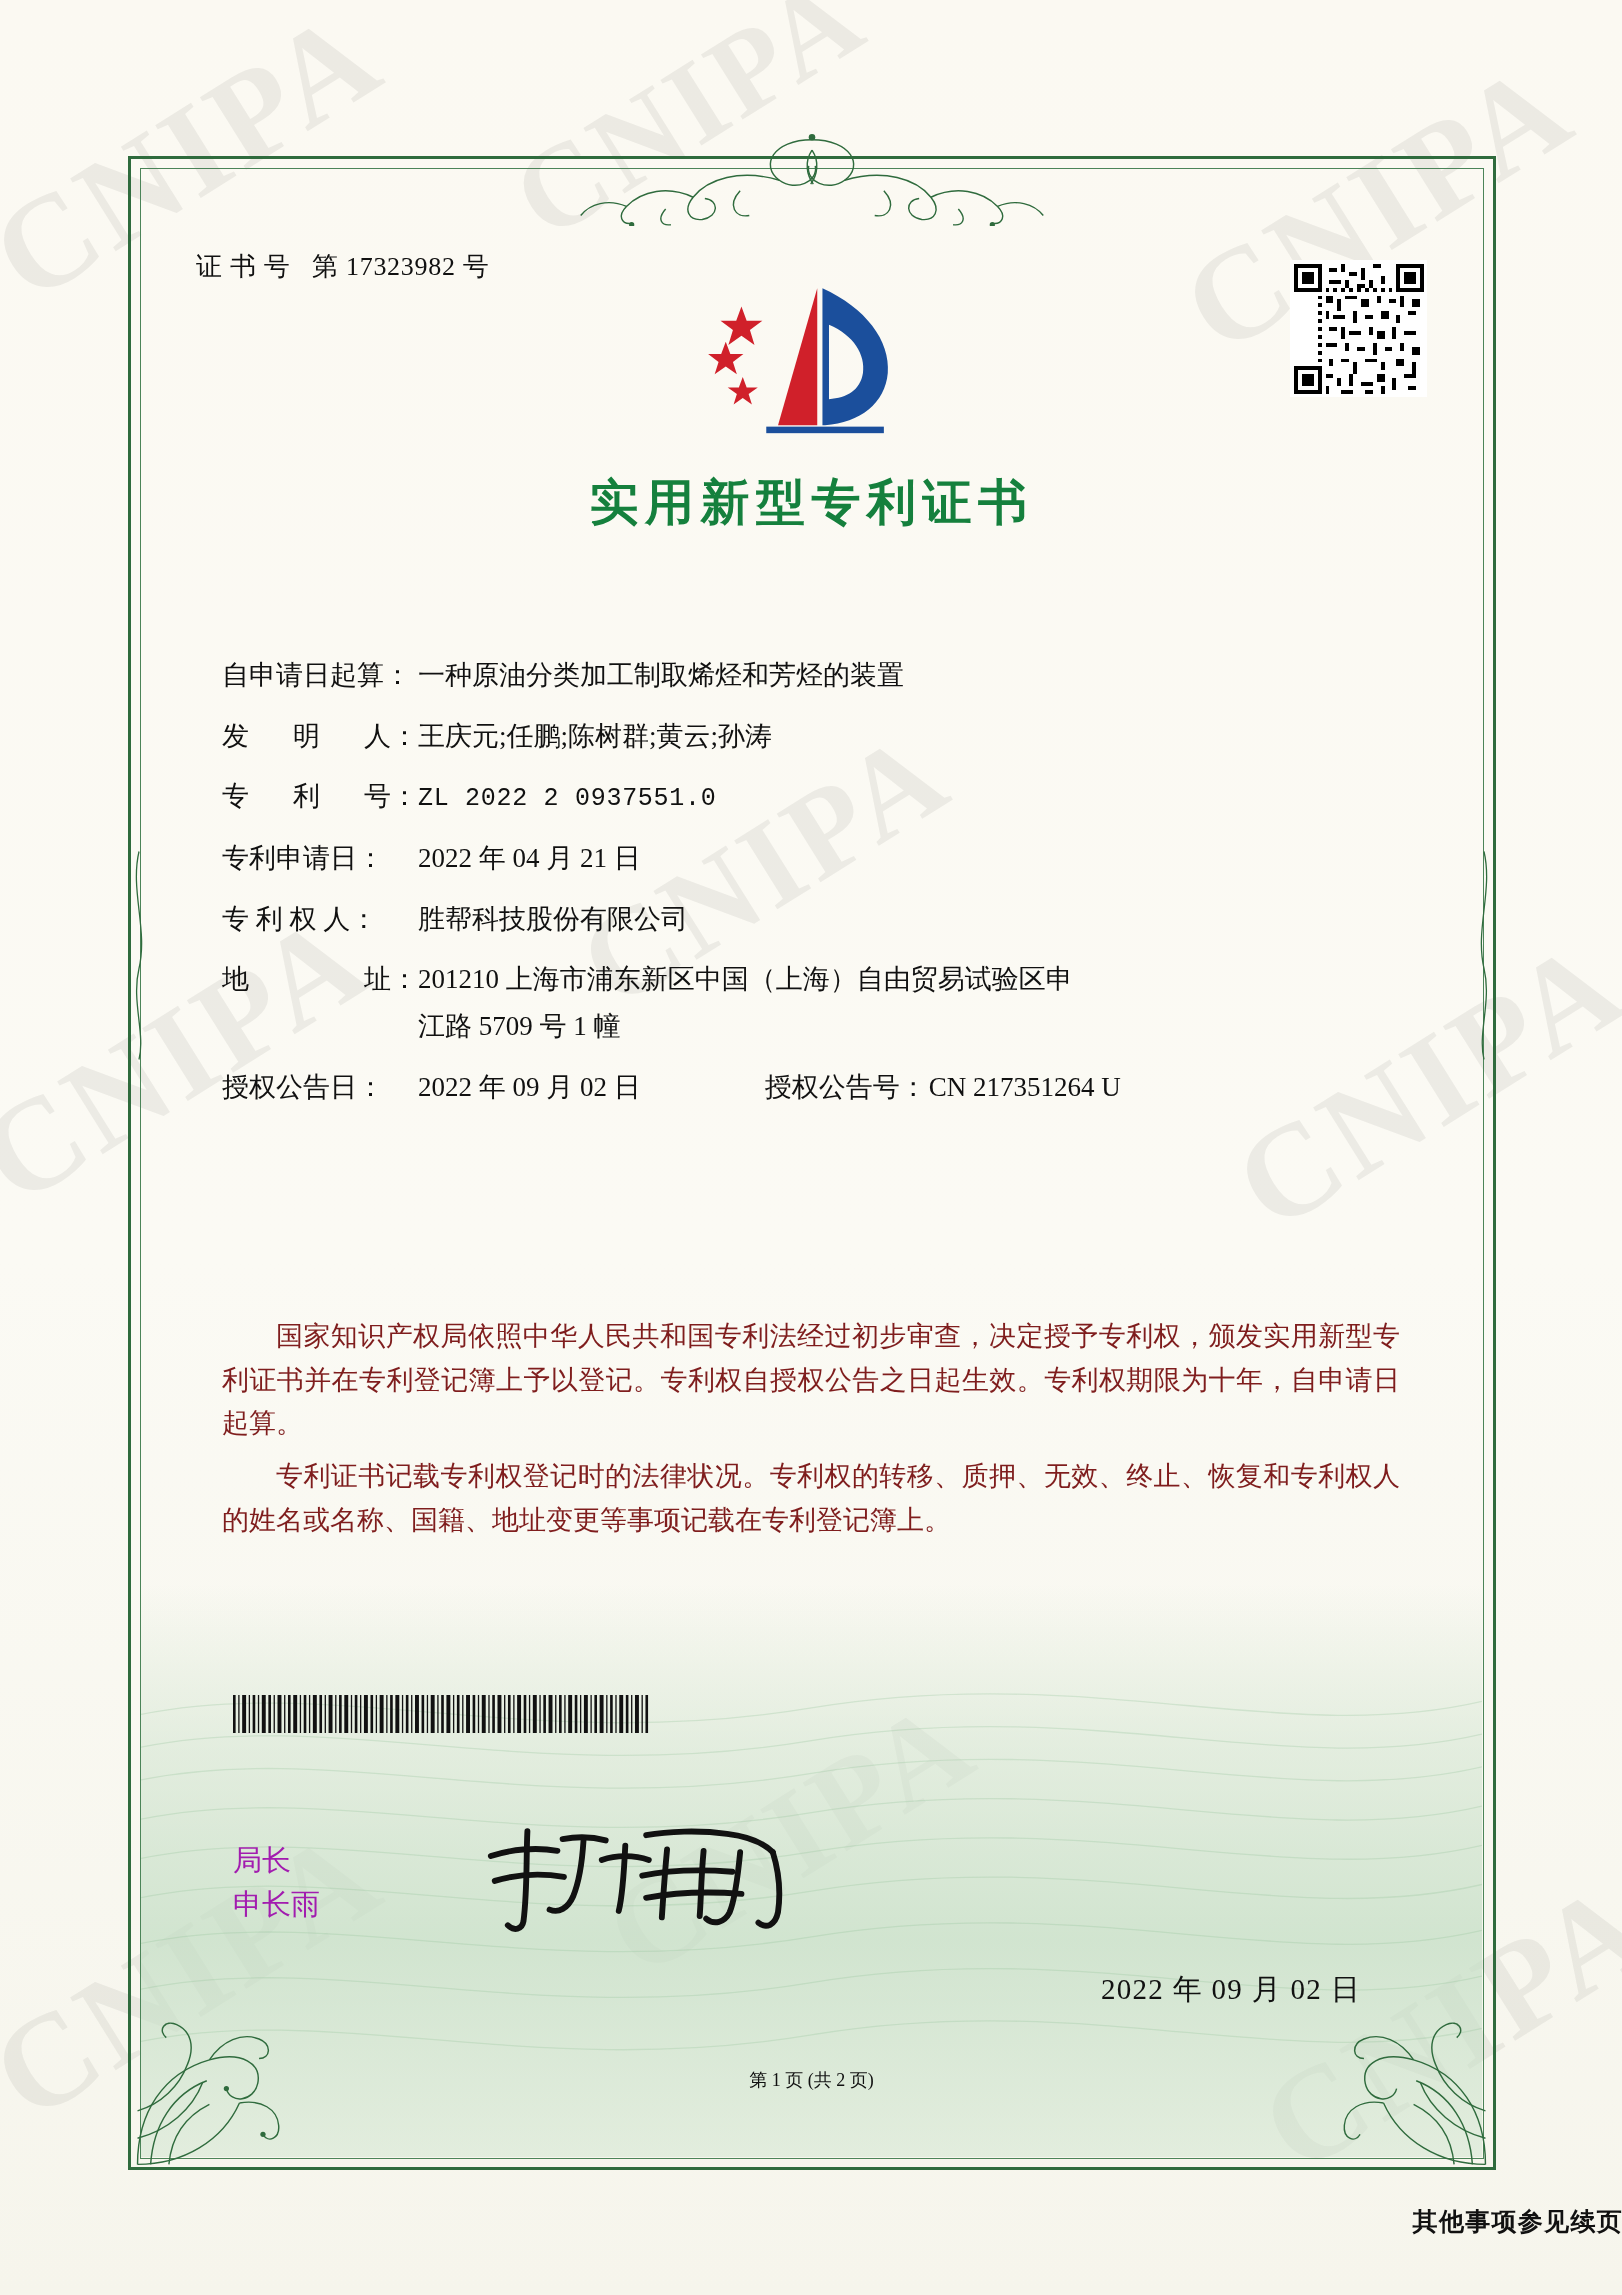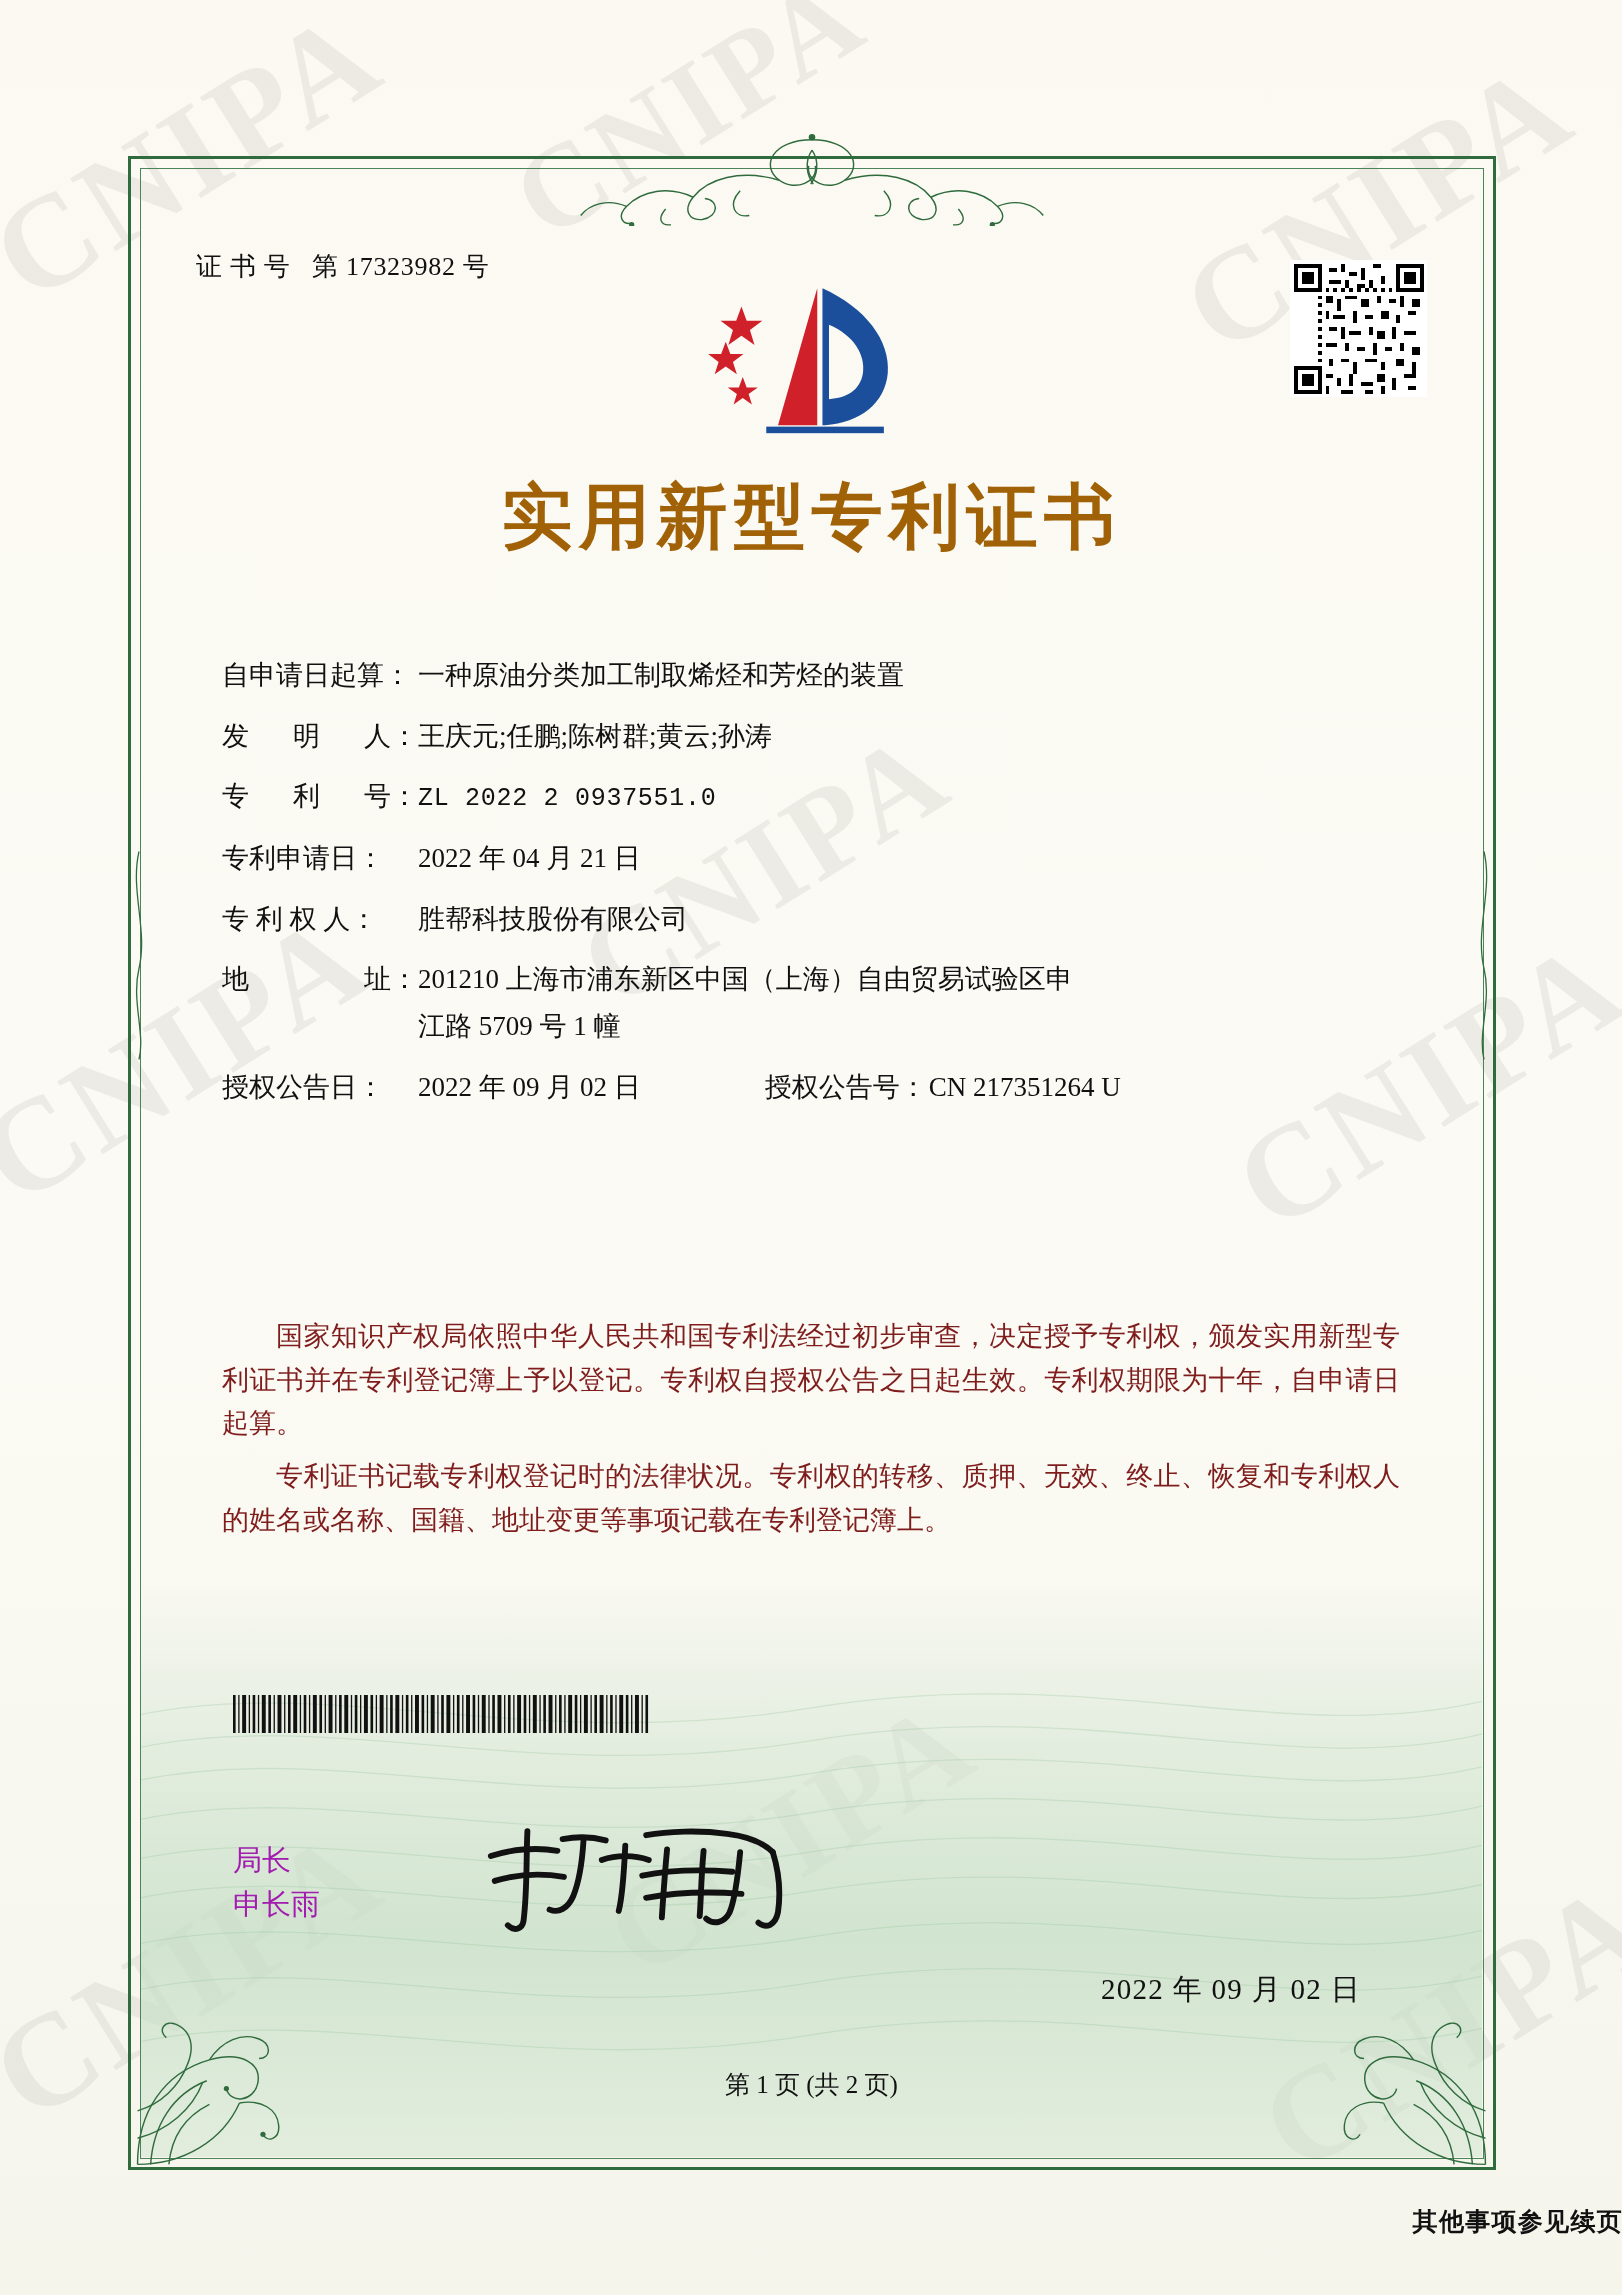--- a/index.html
+++ b/index.html
@@ -138,24 +138,24 @@
     width: 236px;
     height: 196px;
   }
 
   .main-title {
     position: absolute;
     left: 0;
     right: 0;
     top: 470px;
     text-align: center;
-    font-size: 71px;
+    font-size: 49px;
     font-weight: 700;
     letter-spacing: 6.5px;
-    color: #a16207;
+    color: #15803d;
     font-family: "Liberation Serif", "DejaVu Serif", serif;
   }
 
   .fields {
     position: absolute;
     left: 222px;
     top: 661px;
     width: 1178px;
     font-size: 27px;
     color: #111;
@@ -250,21 +250,21 @@
     color: #111;
     letter-spacing: 1.3px;
   }
 
   .page-num {
     position: absolute;
     left: 0;
     right: 0;
     top: 2068px;
     text-align: center;
-    font-size: 25px;
+    font-size: 18px;
     color: #111;
   }
 
   .footer-note {
     position: absolute;
     left: 0;
     right: 0;
     top: 2205px;
     text-align: right;
     font-size: 25px;

